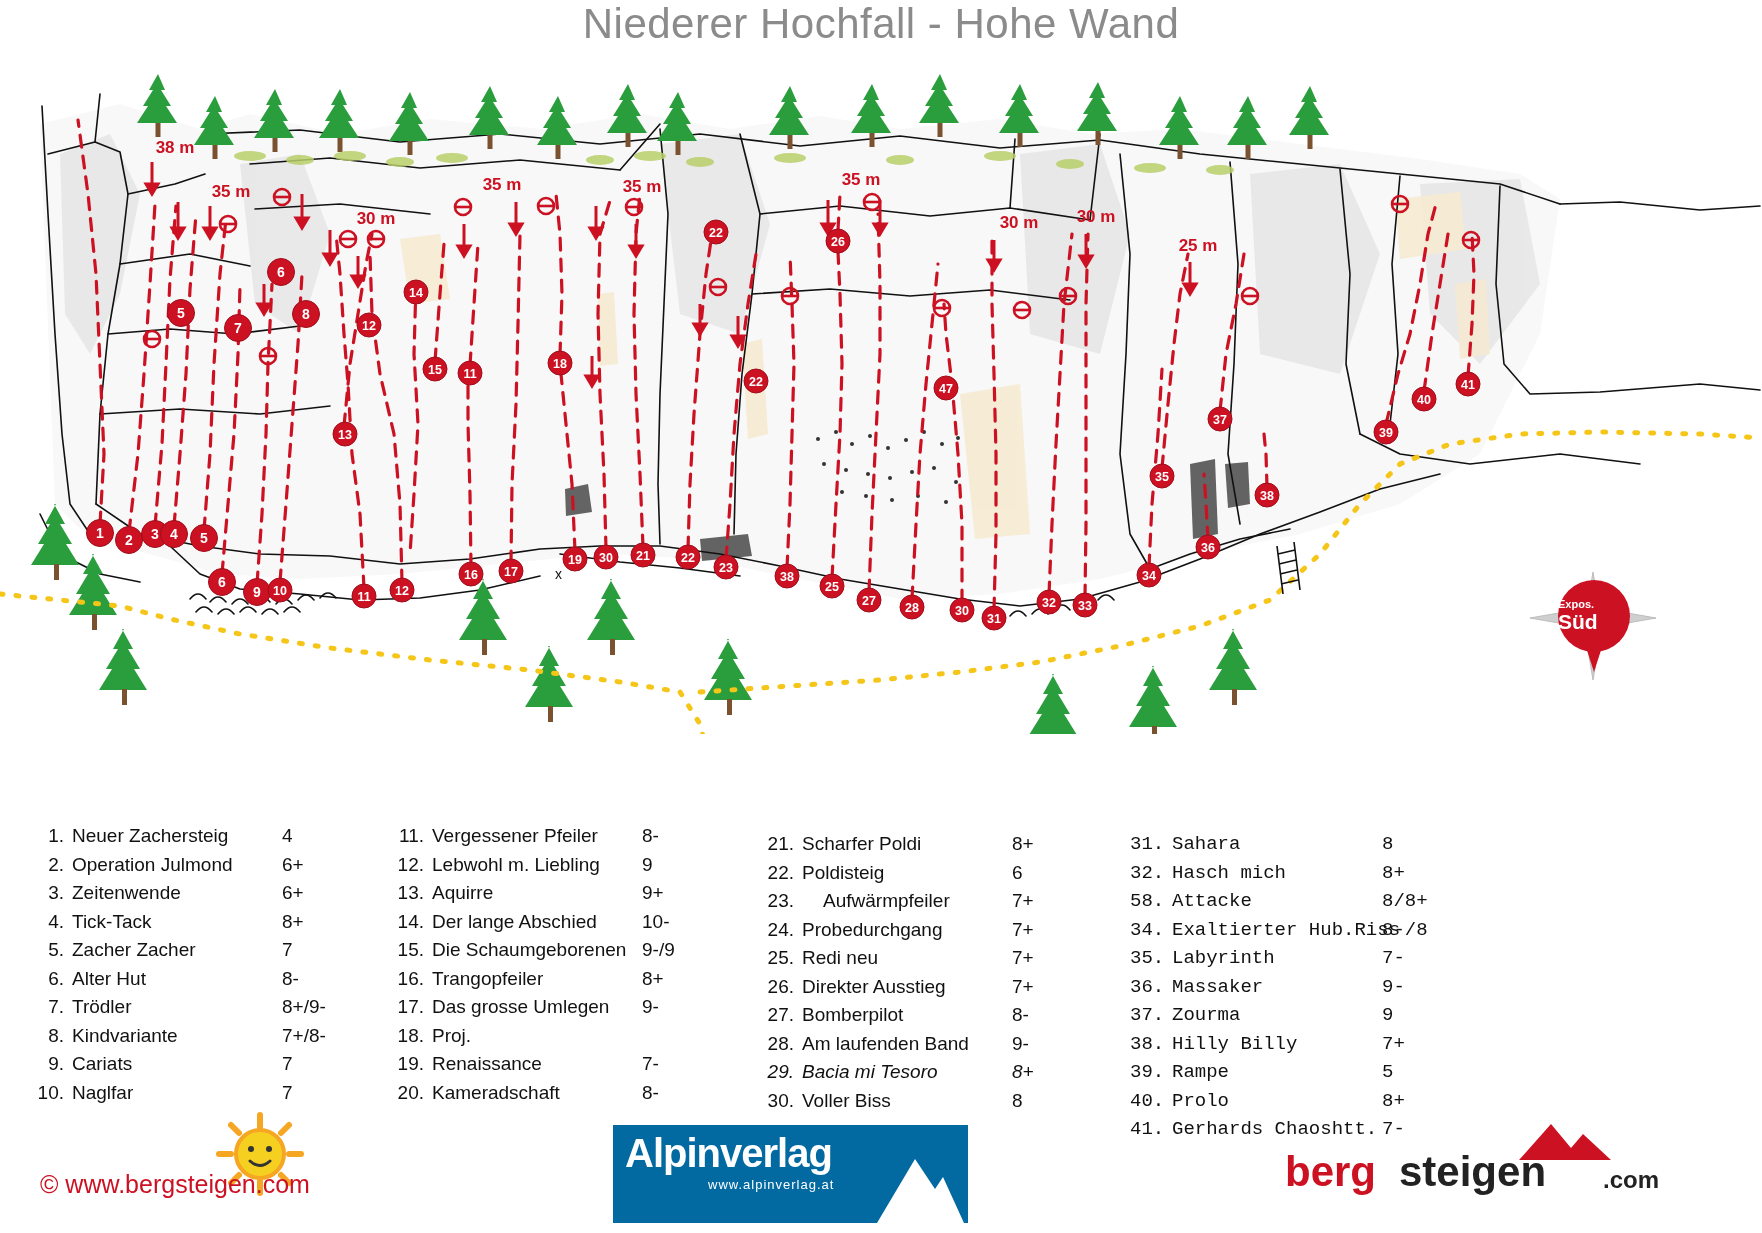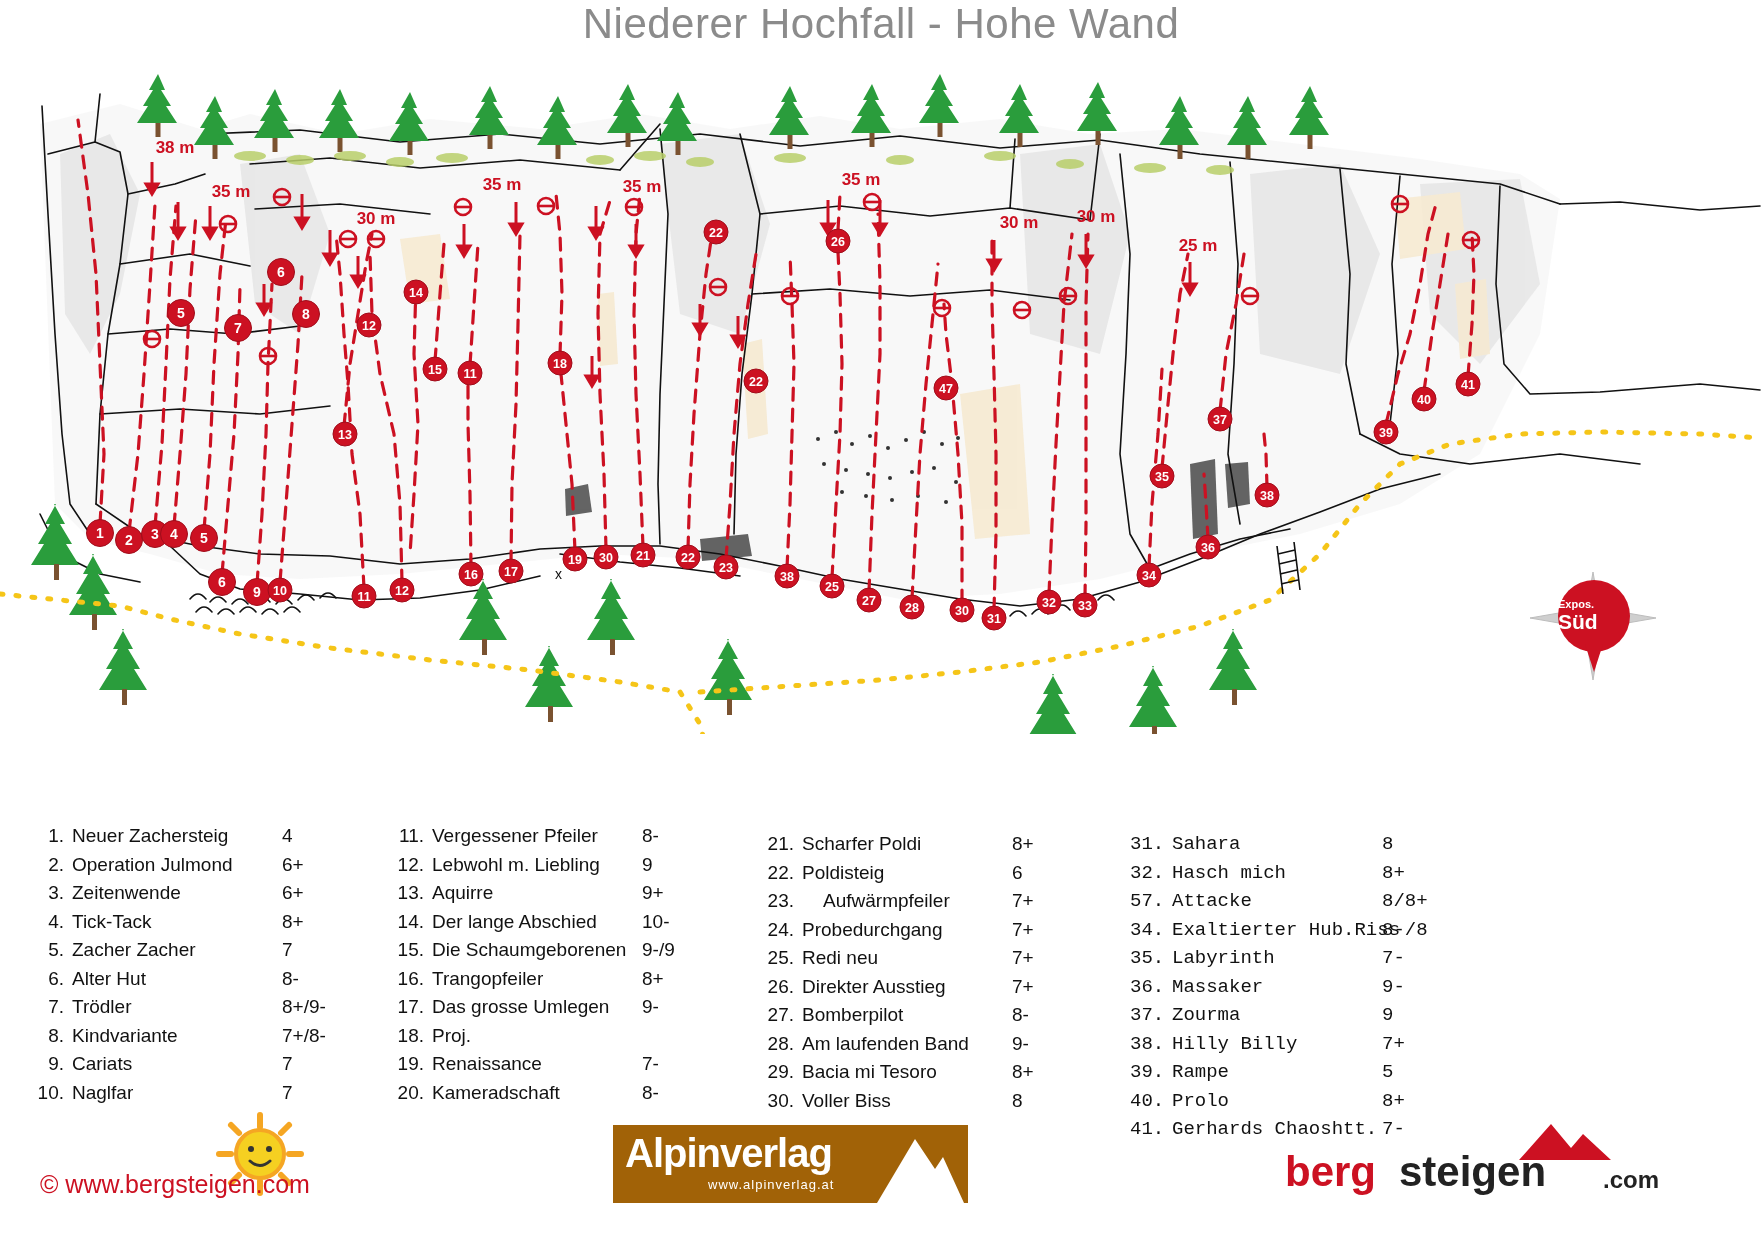--- a/index.html
+++ b/index.html
@@ -61,21 +61,21 @@
   #col2 .lname{width:230px;}
   #col3 .lname{width:230px;}
   #col4 .lname{width:230px;}
 
   
   #footer{position:absolute;top:1110px;left:0;width:1762px;height:123px;}
   .copy{position:absolute;left:40px;top:60px;font-size:25px;color:#cc1122;font-weight:400;}
   .sun{position:absolute;left:205px;top:1px;width:110px;height:85px;}
 
   .alpin{
-    position:absolute;left:613px;top:15px;width:355px;height:78px;background:#a16207;
+    position:absolute;left:613px;top:15px;width:355px;height:98px;background:#0369a1;
   }
   .alpin .a1{
     color:#fff;font-size:40px;font-weight:700;letter-spacing:-1px;
     position:absolute;left:12px;top:6px;
   }
   .alpin .a2{
     color:#fff;font-size:13px;position:absolute;left:95px;top:52px;letter-spacing:1px;
   }
   .alpin .peak{position:absolute;right:4px;bottom:0;}
 
@@ -578,21 +578,21 @@
       <div class="lrow" style="position: relative;">
         <span class="lnum">27.</span>
         <span class="lname">Bomberpilot</span>
         <span class="lgrade" style="left: 252px;">8-</span>
       </div>
       <div class="lrow" style="position: relative;">
         <span class="lnum">28.</span>
         <span class="lname">Am laufenden Band</span>
         <span class="lgrade" style="left: 252px;">9-</span>
       </div>
-      <div class="lrow" style="position: relative;">
+      <div class="lrow" style="position: relative; font-style: italic;">
         <span class="lnum">29.</span>
         <span class="lname">Bacia mi Tesoro</span>
         <span class="lgrade" style="left: 252px;">8+</span>
       </div>
       <div class="lrow" style="position: relative;">
         <span class="lnum">30.</span>
         <span class="lname">Voller Biss</span>
         <span class="lgrade" style="left: 252px;">8</span>
       </div>
     </div>
@@ -601,21 +601,21 @@
         <span class="lnum">31.</span>
         <span class="lname">Sahara</span>
         <span class="lgrade" style="left: 252px;">8</span>
       </div>
       <div class="lrow" style="position: relative;">
         <span class="lnum">32.</span>
         <span class="lname">Hasch mich</span>
         <span class="lgrade" style="left: 252px;">8+</span>
       </div>
       <div class="lrow" style="position: relative;">
-        <span class="lnum">57.</span>
+        <span class="lnum">58.</span>
         <span class="lname">Attacke</span>
         <span class="lgrade" style="left: 252px;">8/8+</span>
       </div>
       <div class="lrow" style="position: relative;">
         <span class="lnum">34.</span>
         <span class="lname">Exaltierter Hub.Riss</span>
         <span class="lgrade" style="left: 252px;">8-/8</span>
       </div>
       <div class="lrow" style="position: relative;">
         <span class="lnum">35.</span>

